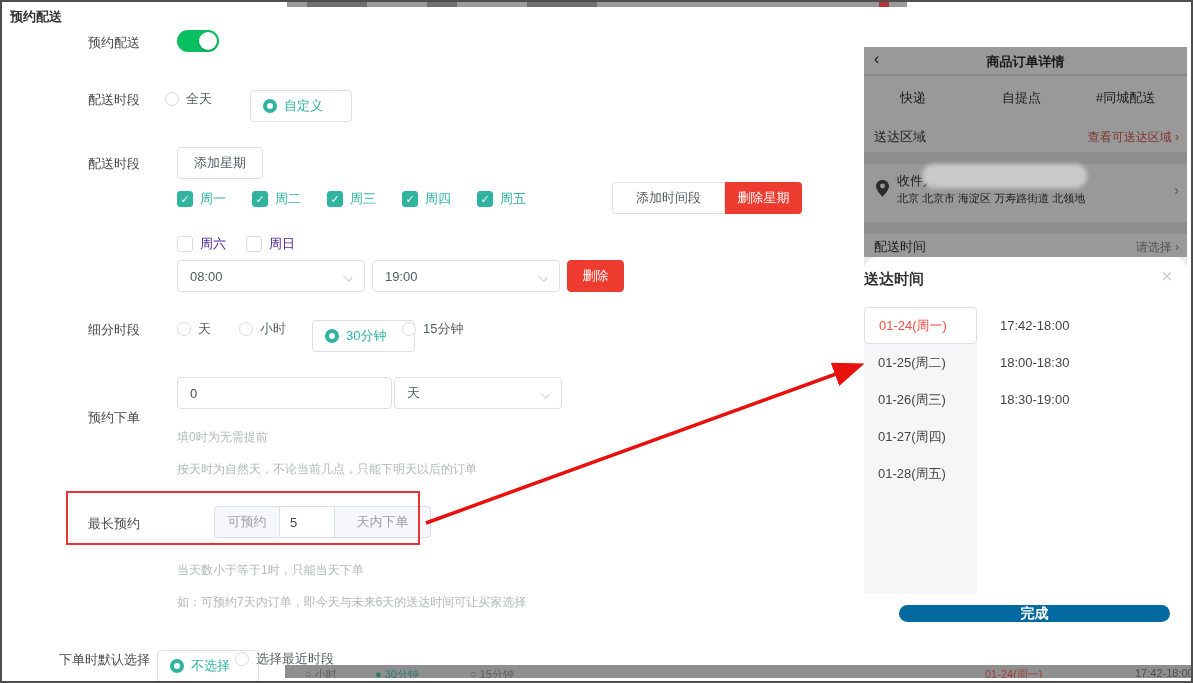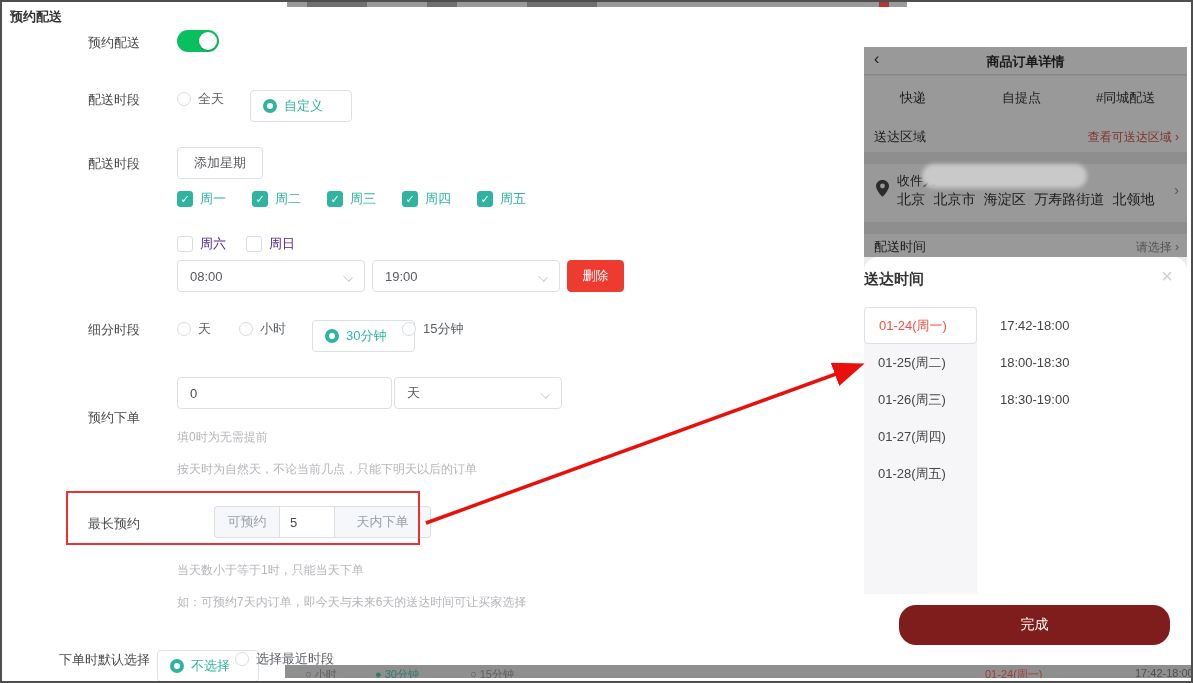--- a/index.html
+++ b/index.html
@@ -80,41 +80,41 @@
               font-size:13px; font-weight:bold; color:#2b2b2b; }
   .ph-tabs { position:absolute; left:0; top:29px; width:323px; height:43px; background:#fff;padding-left:18px; }
   .ph-tab { position:absolute; top:13px; font-size:13px; color:#333; cursor:pointer; white-space:nowrap; }
   .ph-underline { position:absolute; left:243px; top:60px; width:52px; height:3px;
                   background:#c9262b; border-radius:2px; }
   .ph-row { position:absolute; left:0; width:323px; background:#fff; }
   .ph-row .rl { position:absolute; left:10px; font-size:13px; color:#333; }
   .ph-area-action { position:absolute; right:8px; font-size:12px; color:#d4574d; cursor:pointer; }
   .ph-pin { position:absolute; left:12px; top:16px; }
   .ph-recipient { position:absolute; left:33px; top:8px; font-size:13px; color:#333; }
-  .ph-addr { position:absolute; left:33px; top:27px; font-size:14px; color:#333; white-space:nowrap;font-family:Liberation Mono, monospace; }
+  .ph-addr { position:absolute; left:33px; top:27px; font-size:11px; color:#333; white-space:nowrap; }
   .ph-chev { position:absolute; right:8px; top:18px; font-size:14px; color:#8a8a8a; }
   .ph-select { position:absolute; right:8px; font-size:12px; color:#8d8d8d; cursor:pointer; }
   .dim { position:absolute; left:0; top:0; width:323px; height:210px;
          background:rgba(0,0,0,.40); z-index:5; pointer-events:none; }
   .smudge { position:absolute; left:58px; top:117px; width:165px; height:24px;
             background:#c9c9c9; border-radius:12px; filter:blur(2px); z-index:6; pointer-events:none; }
 
   .sheet { position:absolute; left:0; top:210px; width:323px; height:405px; background:#fff;
            border-radius:14px 14px 0 0; z-index:7; }
   .sheet-title { position:absolute; left:0; top:13px; width:323px; text-align:left;
                  font-size:15px; font-weight:bold; color:#333; }
   .sheet-close { position:absolute; right:14px; top:8px; font-size:20px; color:#cfcfcf; cursor:pointer; }
   .datecol { position:absolute; left:0; top:50px; width:113px; height:287px; background:#f6f6f8; }
   .daterow { position:relative; height:37px; line-height:37px; padding-left:14px;
              font-size:13px; color:#444; cursor:pointer; white-space:nowrap; }
   .daterow.sel { background:#fff; color:#f34f46; }
   .timecol { position:absolute; left:136px; top:50px; }
   .timerow { height:37px; line-height:37px; font-size:13px; color:#444; cursor:pointer; white-space:nowrap; }
-  .done-btn { position:absolute; left:35px; top:348px; width:271px; height:40px; border-radius:17px;
-              background:#7f1d1d; color:#fff; font-size:14px; font-weight:normal;
+  .done-btn { position:absolute; left:35px; top:348px; width:271px; height:17px; border-radius:17px;
+              background:#0369a1; color:#fff; font-size:14px; font-weight:bold;
               display:flex; align-items:center; justify-content:center; cursor:pointer; }
 
   
   .strip-top { position:absolute; left:285px; top:0; width:620px; height:5px; background:#9a9a9a; overflow:hidden; }
   .strip-top .m { position:absolute; top:0; height:5px; background:#6f6f6f; }
   .strip-top .m.red { background:#b23434; }
   .strip-bottom { position:absolute; left:283px; top:663px; width:908px; height:13px;
                   background:#8f8f8f; overflow:hidden;padding-left:36px; }
   .strip-bottom span { position:absolute; top:2px; font-size:11px; color:#5e5e5e; white-space:nowrap; }
   .strip-bottom .teal { color:#2b7b6d; }
@@ -141,21 +141,21 @@
   </div>
 
   <div class="abs panel-title">预约配送</div>
 
   <div class="flabel" style="left:86px;top:32px;">预约配送</div>
   <div class="toggle">
     <div class="knob"></div>
   </div>
 
   <div class="flabel" style="left:86px;top:89px;">配送时段</div>
-  <div class="radio" style="left:175px;top:88px;text-align:center;">
+  <div class="radio" style="left:163px;top:88px;text-align:center;">
     <div class="rdot"></div>
     <span>全天</span>
   </div>
   <div class="radio sel" style="left:248px;top:88px;">
     <div class="rdot"></div>
     <span>自定义</span>
   </div>
 
   <div class="flabel" style="left:86px;top:153px;">配送时段</div>
   <div class="btn" style="left:175px;top:145px;width:86px;">添加星期</div>
@@ -174,20 +174,24 @@
   </div>
   <div class="check on" style="left:400px;top:188px;">
     <div class="cbox">✓</div>
     <span class="cl">周四</span>
   </div>
   <div class="check on" style="left:475px;top:188px;">
     <div class="cbox">✓</div>
     <span class="cl">周五</span>
   </div>
 
+  <div class="btn-group" style="left:610px;top:180px;">
+    <div class="gbtn white">添加时间段</div>
+    <div class="gbtn rd">删除星期</div>
+  </div>
 
   <div class="check" style="left:175px;top:233px;">
     <div class="cbox"></div>
     <span class="cl">周六</span>
   </div>
   <div class="check" style="left:244px;top:233px;font-family:Liberation Serif, serif;">
     <div class="cbox"></div>
     <span class="cl">周日</span>
   </div>
 

